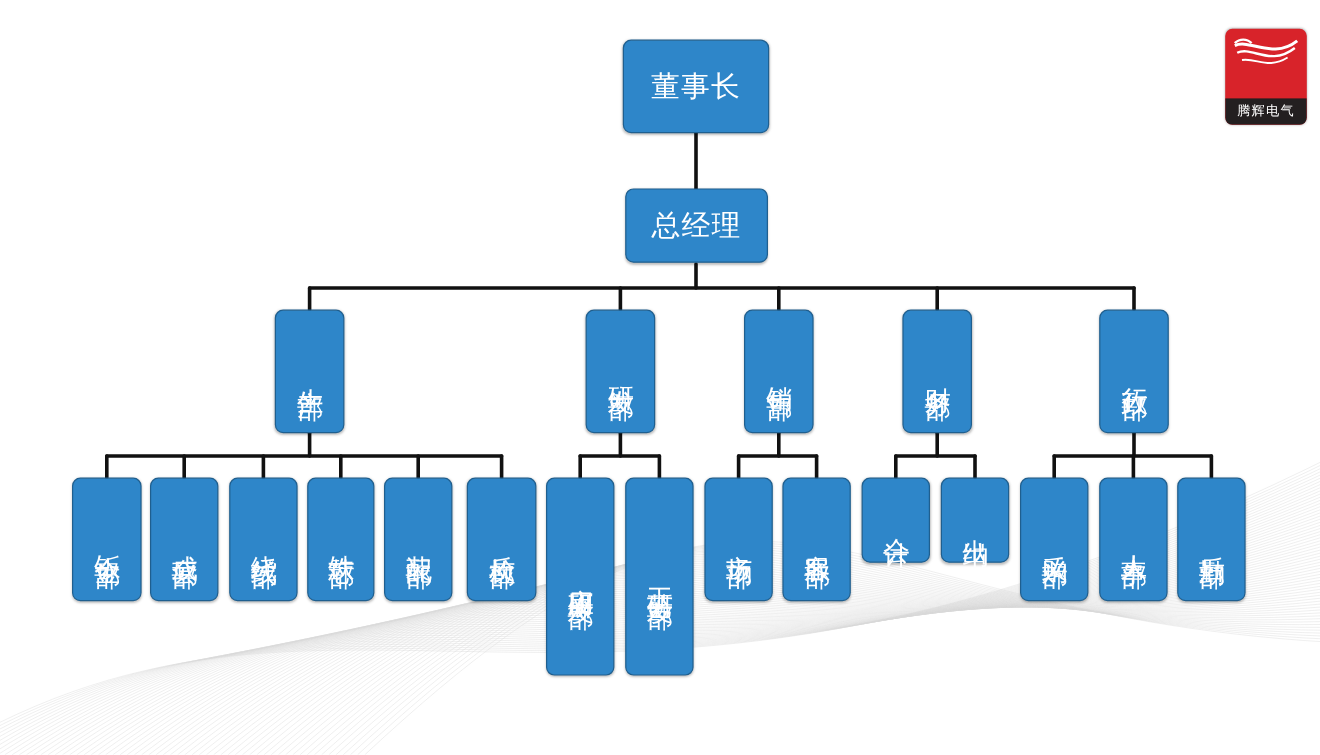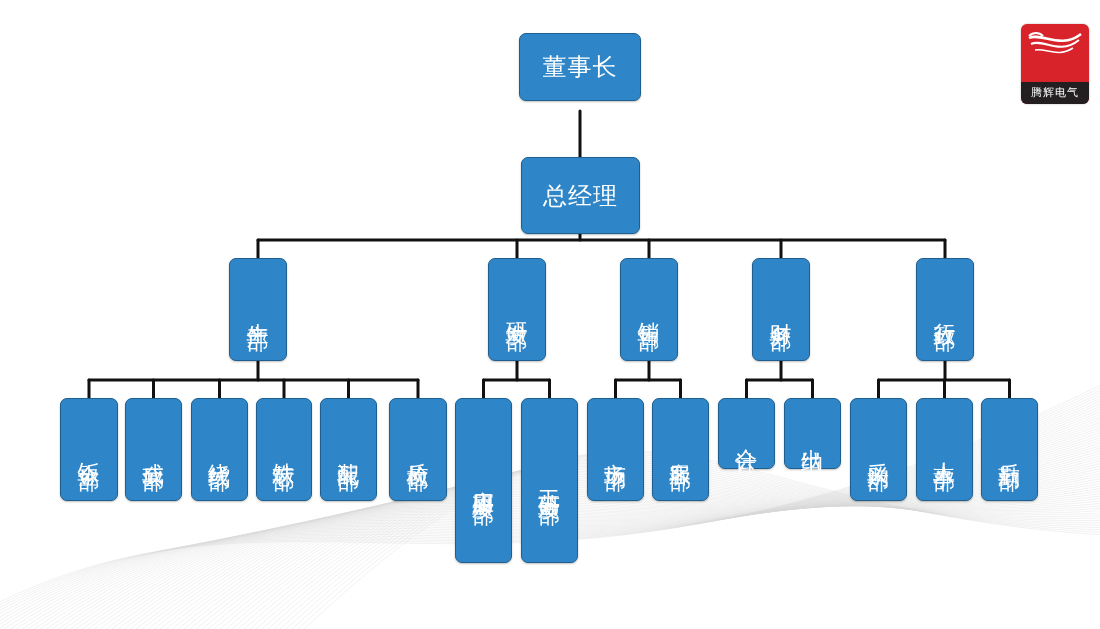--- a/index.html
+++ b/index.html
@@ -141,25 +141,25 @@
 <div class="logo">
   <svg class="mark" viewBox="0 0 68 46">
     <path d="M8 14 C 20 8, 40 26, 60 10" stroke="#ffffff" stroke-width="2.5" fill="none"></path>
     <path d="M10 20 C 22 14, 38 32, 58 16" stroke="#ffffff" stroke-width="2" fill="none"></path>
     <path d="M14 26 C 26 24, 36 34, 52 24" stroke="#ffffff" stroke-width="1.5" fill="none"></path>
     <path d="M8 12 C 12 8, 18 8, 22 12" stroke="#ffffff" stroke-width="2" fill="none"></path>
   </svg>
   <div class="name">腾辉电气</div>
 </div>
 
-<div class="node h" style="left:519px; top:33px; width:122px; height:68px;">
+<div class="node h" style="left:519px; top:33px; width:122px; height:78px;">
   <span>董事长</span>
 </div>
 
-<div class="node h" style="left:521px; top:157px; width:119px; height:77px;">
+<div class="node h" style="left:521px; top:157px; width:119px; height:62px;">
   <span>总经理</span>
 </div>
 
 <div id="depts">
     <div class="node v" style="left: 229px; top: 258px; width: 58px; height: 103px;">
       <span>生产部</span>
     </div>
     <div class="node v" style="left: 60px; top: 398px; width: 58px; height: 103px;">
       <span>钣金部</span>
     </div>

